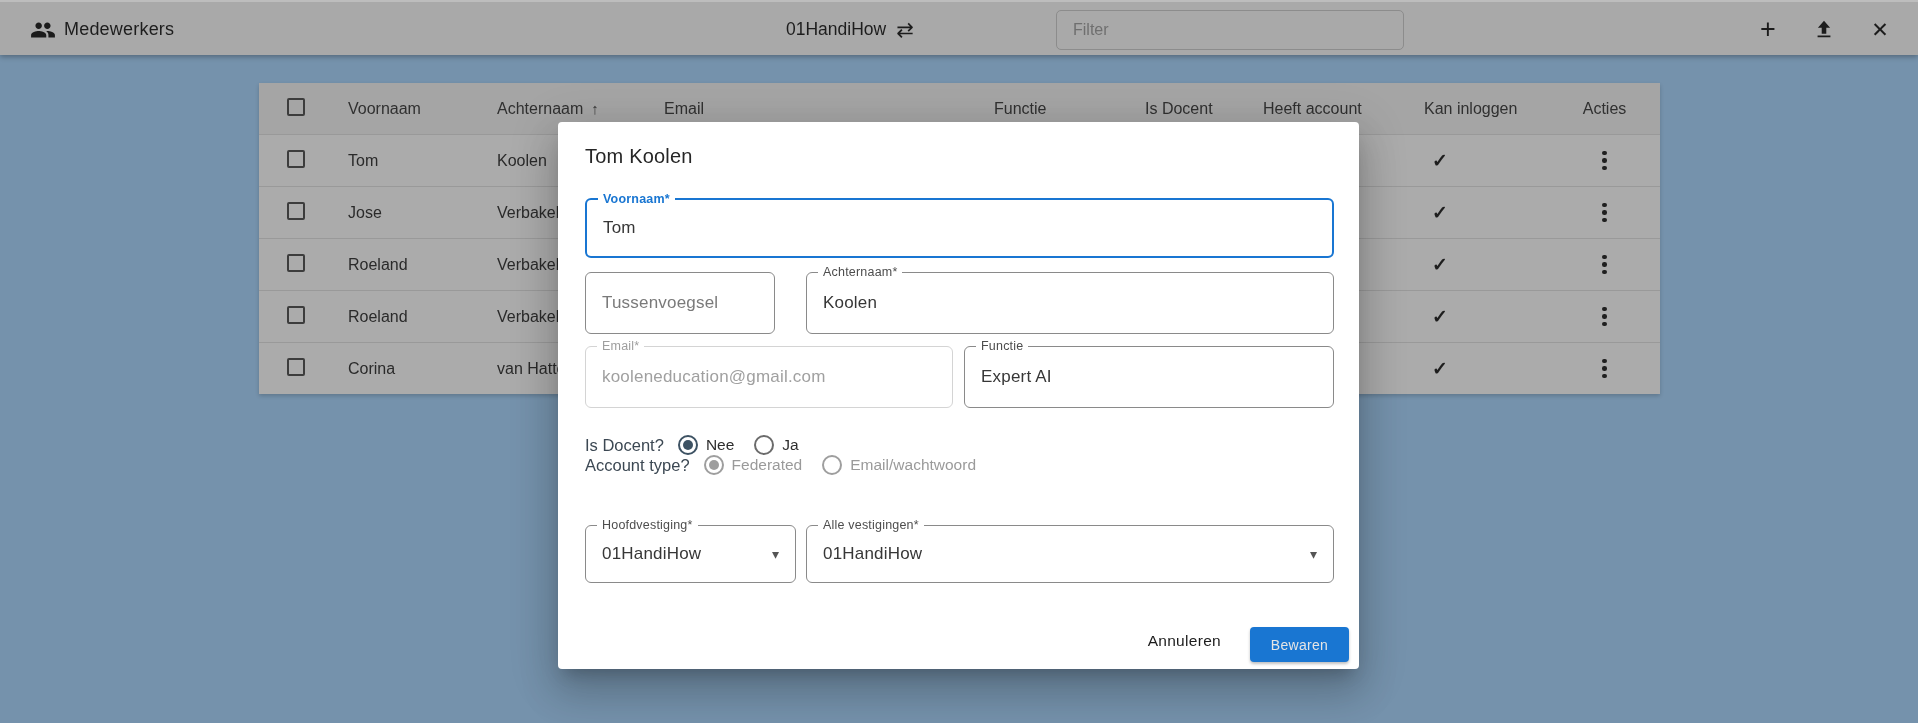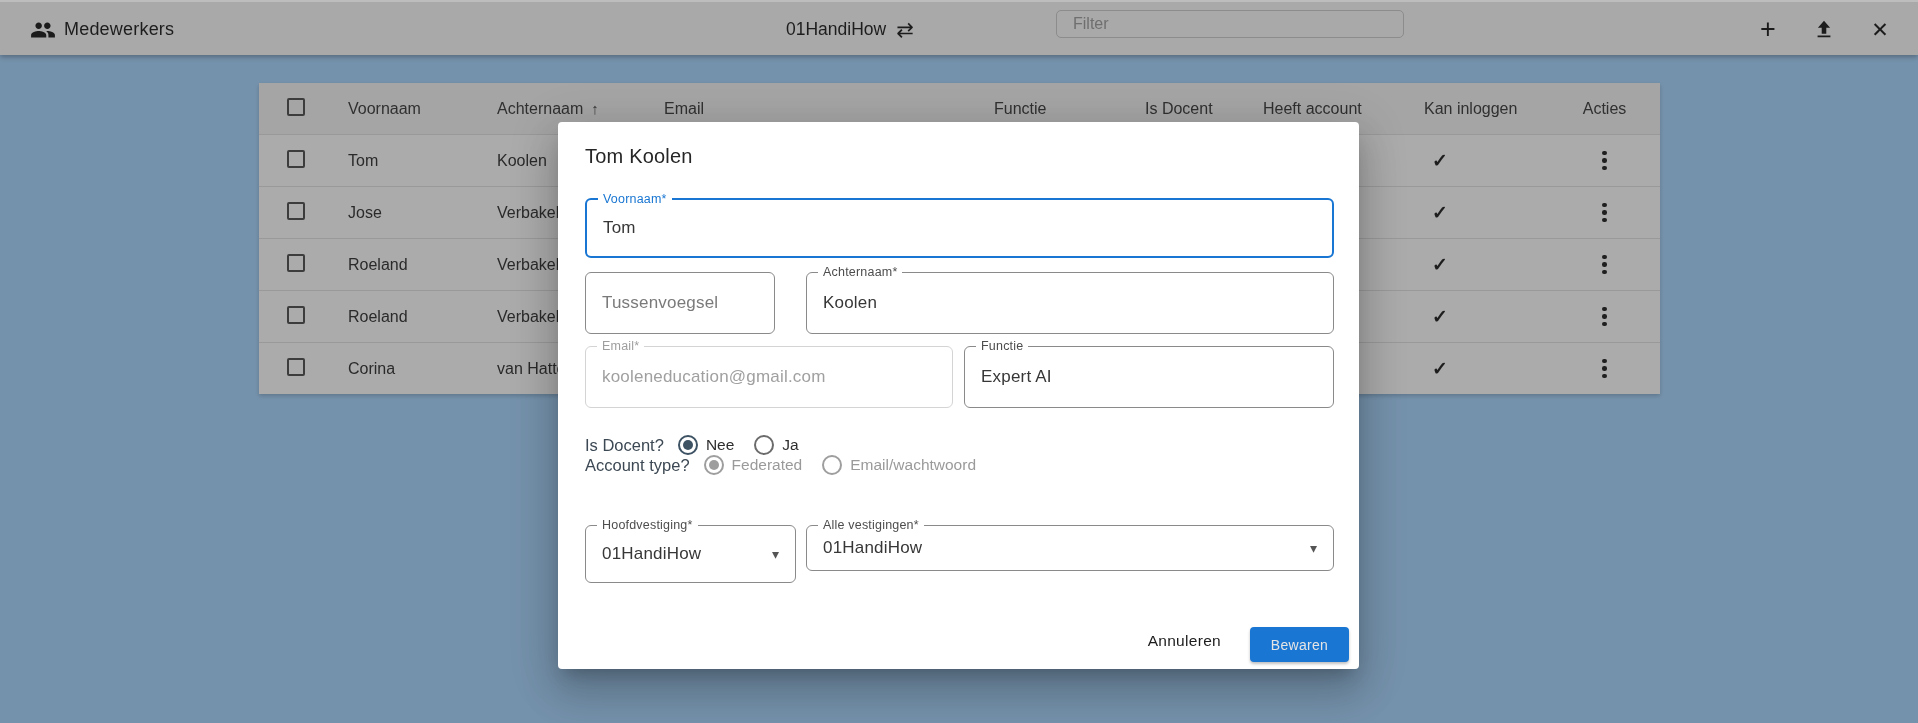--- a/index.html
+++ b/index.html
@@ -12,21 +12,21 @@
     background:#a9a9a9; border-top:2px solid #bdbdbd;
     box-shadow:0 2px 5px rgba(0,0,0,.28);
     z-index:5;
   }
   .tb-left { position:absolute; left:30px; top:0; height:55px; display:flex; align-items:center; gap:8px; }
   .tb-title { font-size:18px; color:#1d1d1d; letter-spacing:.2px; }
   .tb-org { position:absolute; left:786px; top:0; height:55px; display:flex; align-items:center; gap:10px; }
   .tb-org-name { font-size:17.5px; color:#1d1d1d; }
   .swap-glyph { font-size:21px; color:#1c1c1c; line-height:1; }
   .filter-box {
-    position:absolute; left:1056px; top:8px; width:348px; height:28px;
+    position:absolute; left:1056px; top:8px; width:348px; height:40px;
     border:1.5px solid #8c8c8c; border-radius:5px; display:flex; align-items:center;
   }
   .filter-label { margin-left:16px; font-size:16px; color:#6f6f6f; }
   .tb-icons { position:absolute; right:24px; top:0; height:55px; display:flex; align-items:center; gap:28px; }
   .tb-icon { width:28px; height:28px; display:flex; align-items:center; justify-content:center; cursor:pointer; }
   .plus-glyph { font-size:27px; color:#1c1c1c; font-weight:400; line-height:1; }
   .close-glyph { font-size:21px; color:#1c1c1c; line-height:1; }
 
   
   .table {
@@ -60,21 +60,21 @@
   .field { position:absolute; border:1px solid #8a8a8a; border-radius:6px; background:#fff; }
   .field .flabel {
     position:absolute; top:-9px; left:11px; background:#fff; padding:0 5px;
     font-size:12.5px; color:#4d4d4d; letter-spacing:.2px; line-height:1.3;
   }
   .field .fvalue {
     position:absolute; left:16px; top:50%; transform:translateY(-50%);
     font-size:17px; color:#373737; letter-spacing:.2px;
   }
   .field.focused { border:2px solid #1976d2; }
-  .field.focused .flabel { color:#1976d2; }
+  .field.focused .flabel { color:#1976d2;font-weight:bold; }
   .field.disabled { border-color:#d4d4d4; }
   .field.disabled .flabel { color:#9e9e9e;text-align:center; }
   .field.disabled .fvalue { color:#a0a0a0; }
   .field .inner-label {
     position:absolute; left:16px; top:50%; transform:translateY(-50%);
     font-size:17px; color:#7a7a7a; letter-spacing:.2px;
   }
   .field .caret { position:absolute; right:16px; top:50%; transform:translateY(-50%); font-size:14px; color:#555; }
 
   .radio-row { position:absolute; left:27px; display:flex; align-items:center; }
@@ -283,21 +283,21 @@
     <span class="radio dis-off"></span>
     <span class="opt dis">Email/wachtwoord</span>
   </div>
 
   <div class="field" style="left:27px; top:403px; width:211px; height:58px;text-align:center;">
     <span class="flabel">Hoofdvestiging*</span>
     <span class="fvalue">01HandiHow</span>
     <span class="caret">▾</span>
   </div>
 
-  <div class="field" style="left:248px; top:403px; width:528px; height:46px;">
+  <div class="field" style="left:248px; top:403px; width:528px; height:58px;">
     <span class="flabel">Alle vestigingen*</span>
     <span class="fvalue">01HandiHow</span>
     <span class="caret">▾</span>
   </div>
 
   <button class="btn-cancel">Annuleren</button>
   <button class="btn-save">Bewaren</button>
 </div>
 
 </body></html>

